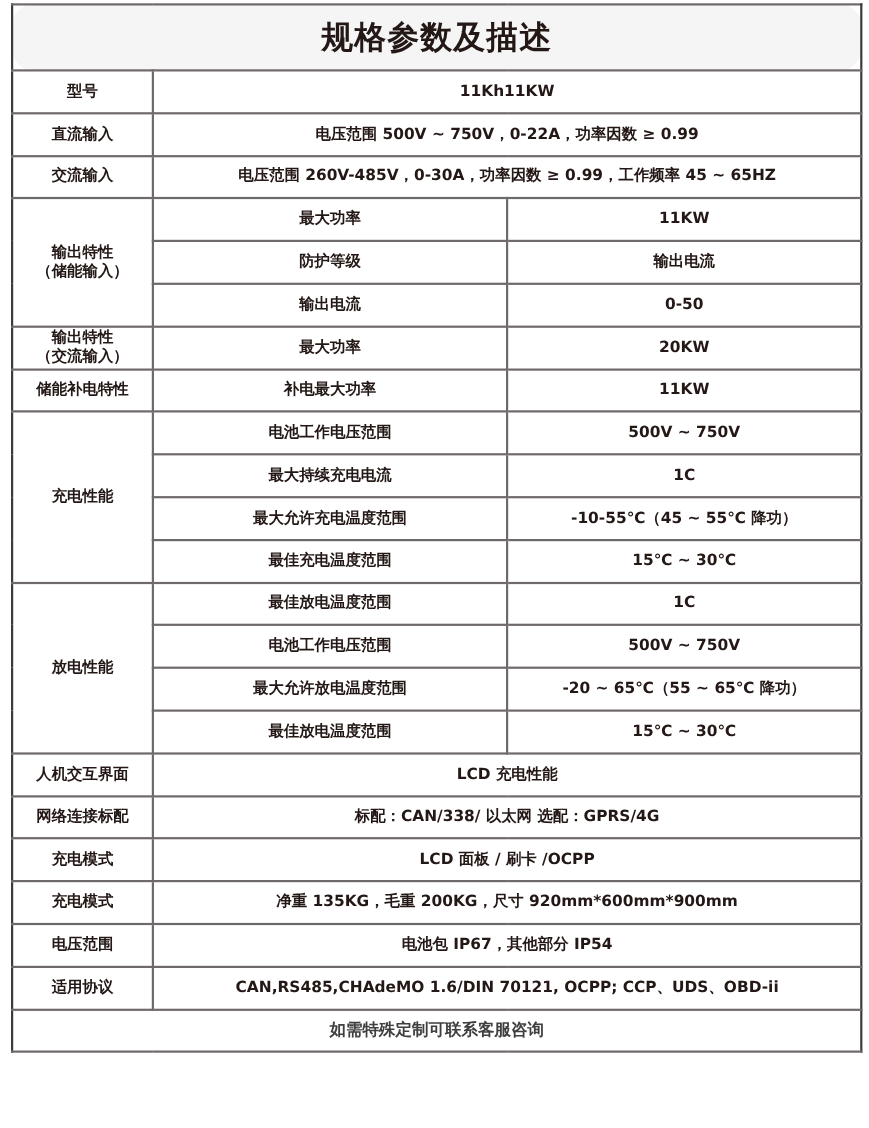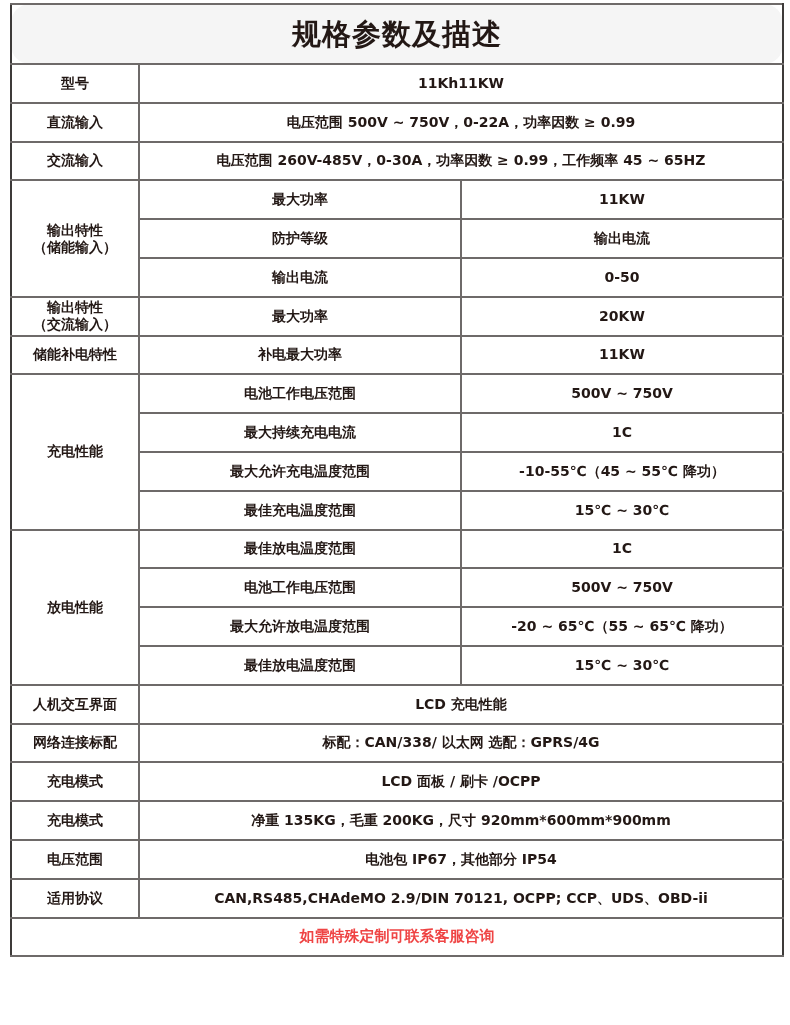--- a/index.html
+++ b/index.html
@@ -19,21 +19,21 @@
   .spec-table tr.title-row td {
     background: #f5f5f5;
     height: 58px;
     font-size: 29px; font-weight: bold; letter-spacing: 1px;
     border-top: 2px solid #6e6a69;
   }
   .spec-table tr.body-row td { height: 36.8px; font-weight: bold; }
   .spec-table td.label-cell { width: 124px; }
   .spec-table td.sub-label { width: 318px; }
   .spec-table td.footer-cell {
-    color: #ef4444; font-weight: bold; font-size: 15px; height: 37px;
+    color: #404040; font-weight: bold; font-size: 15px; height: 37px;
   }
   .spec-table tr:last-child td { border-bottom: 2px solid #6e6a69; }
   .spec-table td.outer-right { border-right: 2px solid #3d3a39; }
   .spec-table td.outer-left { border-left: 2px solid #3d3a39; border-radius: 19px; }
 </style>
 </head>
 <body>
 
 <table class="spec-table">
   <colgroup>
@@ -149,20 +149,20 @@
       <td colspan="2" class="outer-right">净重 135KG，毛重 200KG，尺寸 920mm*600mm*900mm</td>
     </tr>
 
     <tr class="body-row">
       <td class="label-cell outer-left">电压范围</td>
       <td colspan="2" class="outer-right">电池包 IP67，其他部分 IP54</td>
     </tr>
 
     <tr class="body-row">
       <td class="label-cell outer-left">适用协议</td>
-      <td colspan="2" class="outer-right">CAN,RS485,CHAdeMO 2.9/DIN 70121, OCPP; CCP、UDS、OBD-ii</td>
+      <td colspan="2" class="outer-right">CAN,RS485,CHAdeMO 1.6/DIN 70121, OCPP; CCP、UDS、OBD-ii</td>
     </tr>
 
     <tr class="body-row">
       <td colspan="3" class="footer-cell outer-left outer-right">如需特殊定制可联系客服咨询</td>
     </tr>
   </tbody>
 </table>
 
 </body></html>

